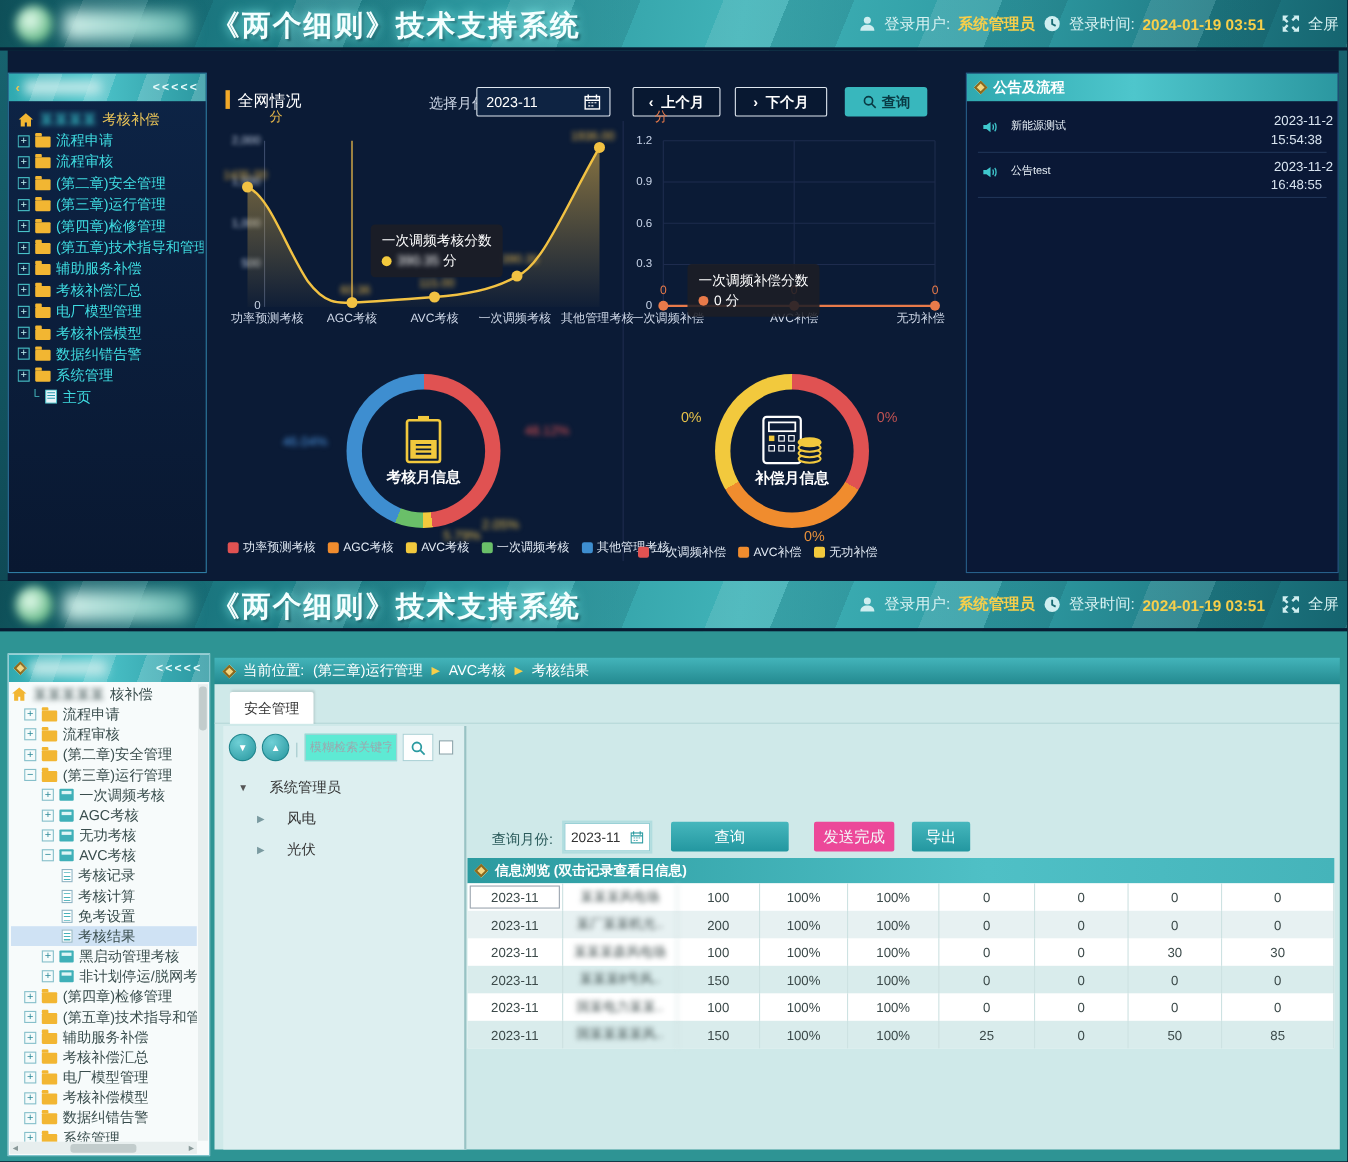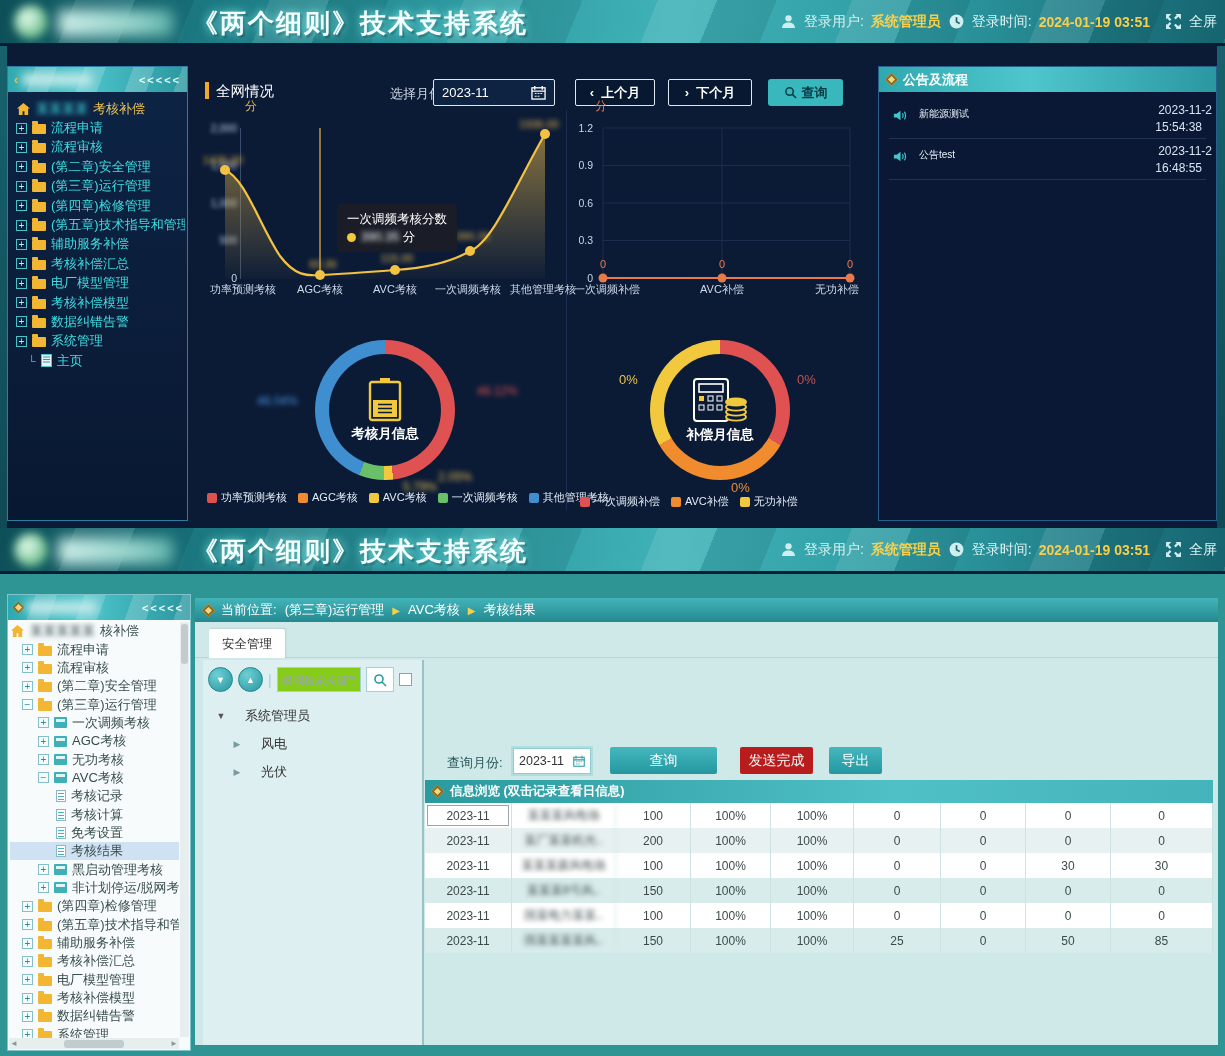--- a/index.html
+++ b/index.html
@@ -111,35 +111,35 @@
 #s2-main{position:absolute;left:195px;top:0;right:0;bottom:0}
 .bc{position:absolute;left:0;top:24px;right:7px;height:24px;background:linear-gradient(180deg,#43b4ba,#23898f);display:flex;align-items:center;gap:8px;padding:0 9px;color:#fff;font-size:13px;white-space:nowrap}
 .bc .sep{color:#f7cf4a;font-size:10px}
 .tabs{position:absolute;left:0;top:48px;right:7px;height:36px;background:#cfe9e9;border-bottom:1px solid #b6d6d6}
 .tab{position:absolute;left:14px;top:7px;height:30px;background:#fff;padding:0 13px;font-size:12.5px;color:#333;display:flex;align-items:center;border-radius:2px 2px 0 0;box-shadow:1px -1px 2px rgba(0,0,0,.10)}
 .content{position:absolute;left:0;top:84px;right:7px;bottom:11px;background:#cfe9e9}
 .lp{position:absolute;left:8px;top:2px;width:221px;bottom:0;background:#ddeff0;border-right:2px solid #98c2c4}
 .lp-toolbar{position:absolute;left:5px;top:7px;display:flex;align-items:center;gap:5px}
 .cbtn{width:25px;height:25px;border-radius:50%;background:radial-gradient(circle at 35% 30%,#6fd0d6,#27969e);color:#fff;font-size:9px;display:flex;align-items:center;justify-content:center;cursor:pointer;border:1px solid #1f858d}
 .tsep{color:#aacdd0;font-size:14px}
-.fuzzy{width:84px;height:25px;background:#84cc16;border:1px solid #a8d0d4;font-size:11px;color:#556;padding:0 4px;outline:none;font-family:inherit}
+.fuzzy{width:84px;height:25px;background:#5eead4;border:1px solid #a8d0d4;font-size:11px;color:#556;padding:0 4px;outline:none;font-family:inherit}
 .fuzzy::placeholder{color:#9aa8ae}
 .sbtn{width:28px;height:25px;background:#fdfefe;border:1px solid #a8d0d4;display:flex;align-items:center;justify-content:center;cursor:pointer}
 .cb{width:13px;height:13px;background:#fff;border:1px solid #8aa4aa;cursor:pointer}
 .lp-tree{position:absolute;left:0;top:42px;right:0;font-size:13px;color:#333}
 .lpt-row{height:28px;display:flex;align-items:center;cursor:pointer}
 .tri{font-size:9px;color:#555;width:12px;text-align:center}
 .tri.c{color:#7a9aa0}
 
 .flabel{position:absolute;left:252px;top:96px;font-size:13px;color:#2a5a5a}
 .finput{position:absolute;left:318px;top:90px;width:78px;height:26px;background:#fff;border:1px solid #8fcdd2;box-shadow:0 0 0 2px rgba(120,200,205,.35);display:flex;align-items:center;padding:0 5px;gap:4px}
 .finput input{flex:1;border:0;outline:none;font-size:12.5px;color:#333;width:50px;font-family:inherit}
 .btn-teal{position:absolute;top:89px;height:27px;background:linear-gradient(180deg,#46b7bd,#2397a0);color:#fff;font-size:14px;display:flex;align-items:center;justify-content:center;border-radius:2px;cursor:pointer}
 #btn-q2{left:415px;width:107px}
-#btn-send{left:545px;width:73px;background:#b91c1c;color:#f4fbfb}
+#btn-send{left:545px;width:73px;background:#ec4899;color:#f4fbfb}
 #btn-exp{left:634px;width:53px}
 .gridhead{position:absolute;left:230px;top:122px;width:788px;height:23px;background:linear-gradient(90deg,#2b9a9f,#4fc0c6 60%,#45b4ba);display:flex;align-items:center;color:#fff;font-size:12.5px;font-weight:bold;gap:8px;padding:0 8px}
 .tbl{position:absolute;left:230px;top:145px;width:788px;background:#fff}
 .trow{display:grid;grid-template-columns:87px 104px 75px 80px 83px 87px 85px 85px 102px;height:25px}
 .trow.head{height:27px;background:#e8f4f5;color:#1f8585;font-size:12.5px}
 .trow.head .tc{border-bottom:1px solid #b8d4d4}
 .tc{display:flex;align-items:center;justify-content:center;border-right:1px solid #cde2e2;font-size:12px;color:#3c4a4a;overflow:hidden;white-space:nowrap}
 .trow.r-even{background:#e7f1f2}
 .editcell{width:82px;height:21px;background:#fff;border:1px solid #9aa4ae;display:flex;align-items:center;justify-content:center}
 svg{display:block}
@@ -353,20 +353,24 @@
         <circle cx="36" cy="162" r="4.5" fill="#e87a4a"></circle>
           <circle cx="155" cy="162" r="4.5" fill="#e87a4a"></circle>
           <circle cx="283" cy="162" r="4.5" fill="#e87a4a"></circle>
       </svg>
       <div class="zlabel" style="left:408px">0</div>
       <div class="zlabel" style="left:527px">0</div>
       <div class="zlabel" style="left:655px">0</div>
       <div class="xcat" style="left:412px">一次调频补偿</div>
       <div class="xcat" style="left:527px">AVC补偿</div>
       <div class="xcat" style="left:642px">无功补偿</div>
+      <div class="tooltip" id="tt2">
+        <div>一次调频补偿分数</div>
+        <div><span class="dot o"></span><span>0</span> <span>分</span></div>
+      </div>
 
       <div class="donut" id="donut1">
         <div class="hole">
           <svg width="34" height="44" viewBox="0 0 34 44">
             <rect x="12" y="0" width="10" height="4" fill="#f2c93d"></rect>
             <rect x="2" y="4" width="30" height="38" rx="2" fill="none" stroke="#f2c93d" stroke-width="2.4"></rect>
             <rect x="5" y="22" width="24" height="17" fill="#f2c93d"></rect>
             <path d="M10 26.5h14M10 30.5h14M10 34.5h14" stroke="#0b1b36" stroke-width="1.6"></path>
           </svg>
           <div class="donut-label">考核月信息</div>

